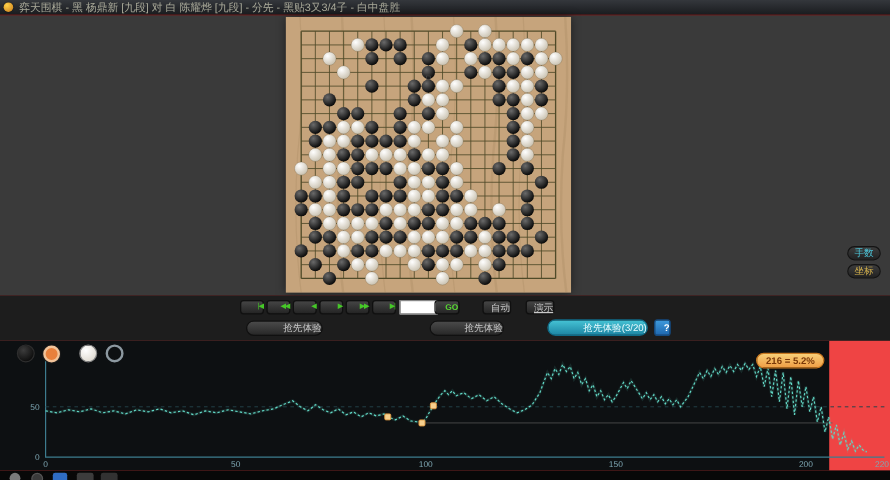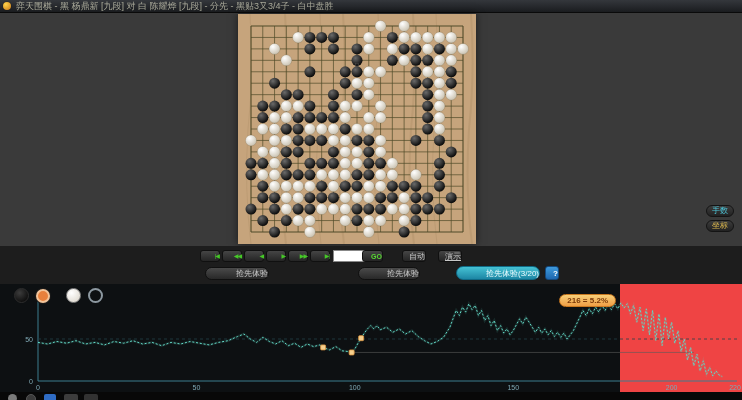--- a/index.html
+++ b/index.html
@@ -30,21 +30,21 @@
   .auto{left:402px;top:4px;width:24px;height:12px;line-height:11px;}
   .demo{left:438px;top:4px;width:24px;height:12px;line-height:11px;text-decoration:underline;}
   .pill{border-radius:8px;background:linear-gradient(#4a4a4a,#282828);line-height:12px;}
   .trial{left:205px;top:21px;width:64px;height:13px;}
   .analysis{left:358px;top:21px;width:62px;height:13px;}
   .premium{left:456px;top:20px;width:84px;height:14px;border-radius:8px;color:#eafcff;line-height:13px;
     background:linear-gradient(#45c2d4,#1d86a4);border:1px solid #0f6a86;}
   .help{left:545px;top:20px;width:14px;height:14px;border-radius:3px;color:#fff;font-weight:bold;line-height:13px;
     background:linear-gradient(#3e9adc,#1f68b0);border:1px solid #144a80;}
   
-  .graph-panel{position:absolute;left:0;top:284px;width:620px;height:108px;background:#0d1012;text-decoration:underline;}
+  .graph-panel{position:absolute;left:0;top:284px;width:691px;height:108px;background:#0d1012;text-decoration:underline;}
   .legend{position:absolute;left:14px;top:2px;height:16px;}
   .lg{display:inline-block;border-radius:50%;vertical-align:middle;cursor:pointer;}
   .lg-black{width:13px;height:13px;background:radial-gradient(circle at 35% 30%,#3c3c3c,#000);border:1px solid #2e2e2e;}
   .lg-orange{width:10px;height:10px;background:#e8803c;border:2px solid #f2c49a;box-shadow:0 0 0 1px #1a1a1a;margin-left:3px;}
   .lg-white{width:13px;height:13px;background:radial-gradient(circle at 35% 30%,#fff,#d8d2c6);border:1px solid #888;margin-left:11px;}
   .lg-outline{width:11px;height:11px;background:transparent;border:2px solid #8c98a0;margin-left:3px;}
   #chart{position:absolute;left:0;top:0;width:742px;height:108px;}
   .tooltip{position:absolute;right:4px;top:10px;padding:1px 7px;border-radius:7px;
     background:linear-gradient(#f8cf78,#ef9f46);border:1px solid #c87820;color:#7a3808;
     font-size:8px;font-weight:bold;}

